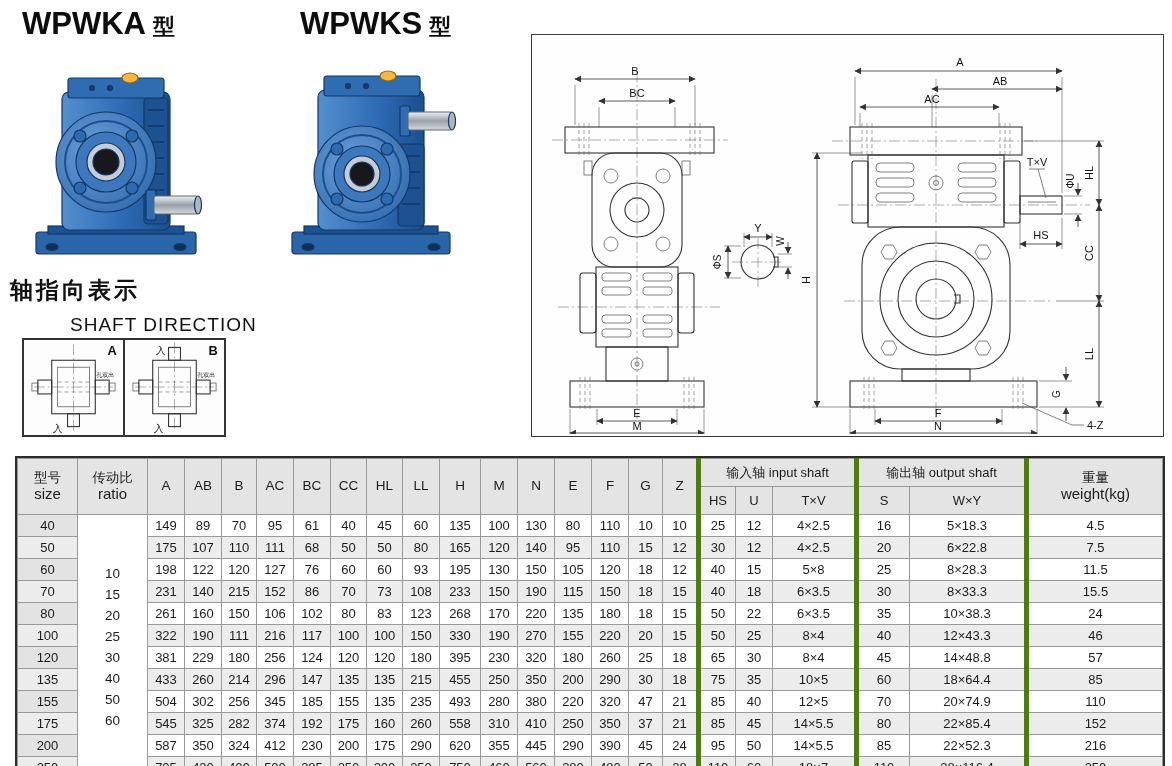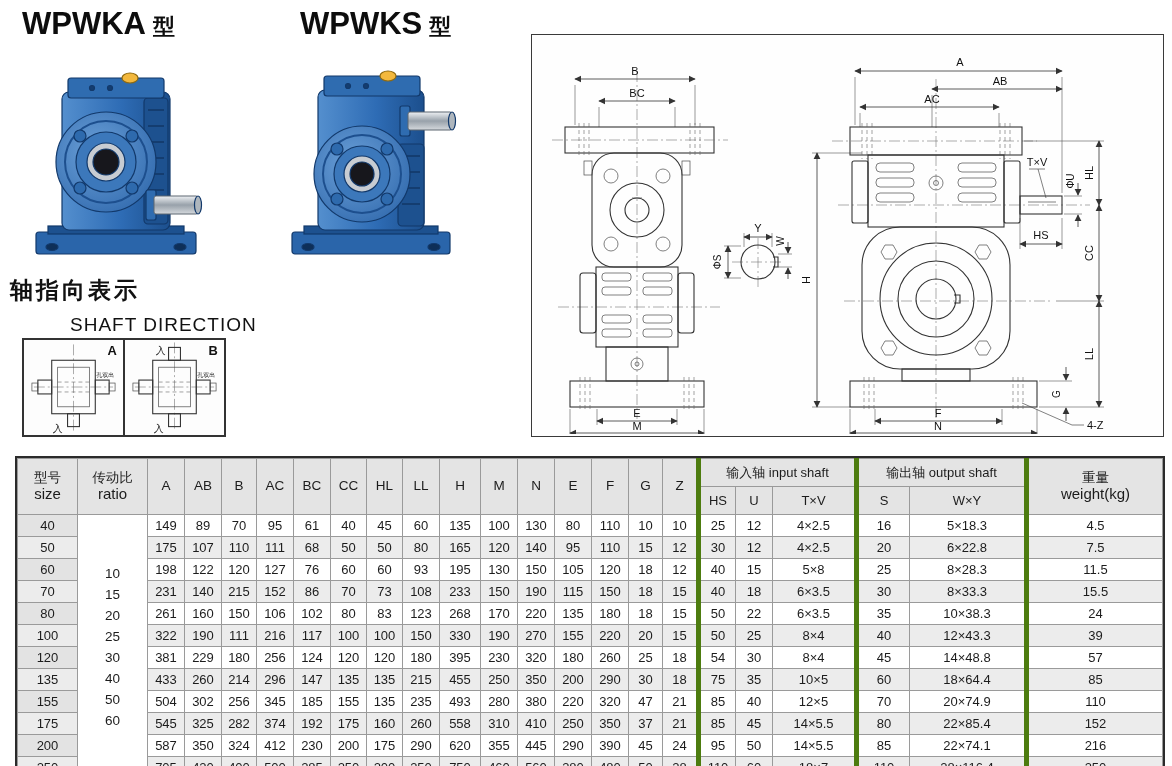--- a/index.html
+++ b/index.html
@@ -611,40 +611,40 @@
             <td>270</td>
             <td>155</td>
             <td>220</td>
             <td>20</td>
             <td>15</td>
             <td class="gl">50</td>
             <td>25</td>
             <td>8×4</td>
             <td class="gl">40</td>
             <td>12×43.3</td>
-            <td class="gl">39</td>
+            <td class="gl">46</td>
           </tr>
           <tr>
             <td class="sizec">120</td>
             <td>381</td>
             <td>229</td>
             <td>180</td>
             <td>256</td>
             <td>124</td>
             <td>120</td>
             <td>120</td>
             <td>180</td>
             <td>395</td>
             <td>230</td>
             <td>320</td>
             <td>180</td>
             <td>260</td>
             <td>25</td>
             <td>18</td>
-            <td class="gl">54</td>
+            <td class="gl">65</td>
             <td>30</td>
             <td>8×4</td>
             <td class="gl">45</td>
             <td>14×48.8</td>
             <td class="gl">57</td>
           </tr>
           <tr class="shade">
             <td class="sizec">135</td>
             <td>433</td>
             <td>260</td>
@@ -730,21 +730,21 @@
             <td>355</td>
             <td>445</td>
             <td>290</td>
             <td>390</td>
             <td>45</td>
             <td>24</td>
             <td class="gl">95</td>
             <td>50</td>
             <td>14×5.5</td>
             <td class="gl">85</td>
-            <td>22×74.1</td>
+            <td>22×52.3</td>
             <td class="gl">216</td>
           </tr>
           <tr class="shade">
             <td class="sizec">250</td>
             <td>705</td>
             <td>420</td>
             <td>400</td>
             <td>500</td>
             <td>285</td>
             <td>250</td>

